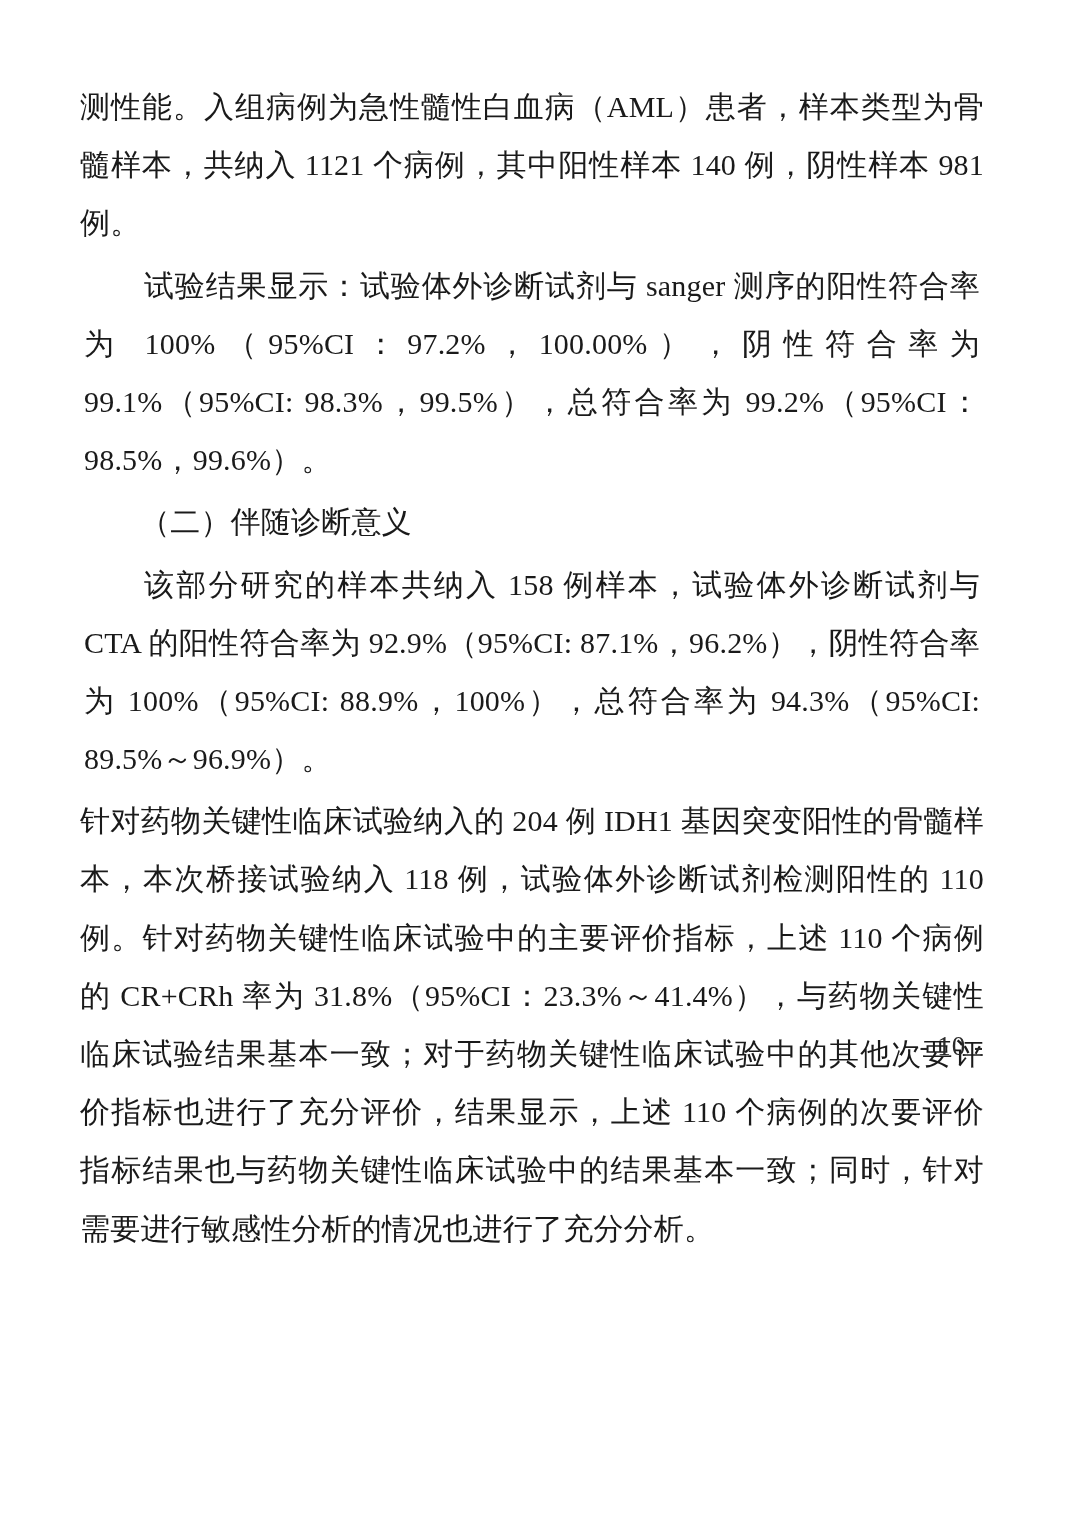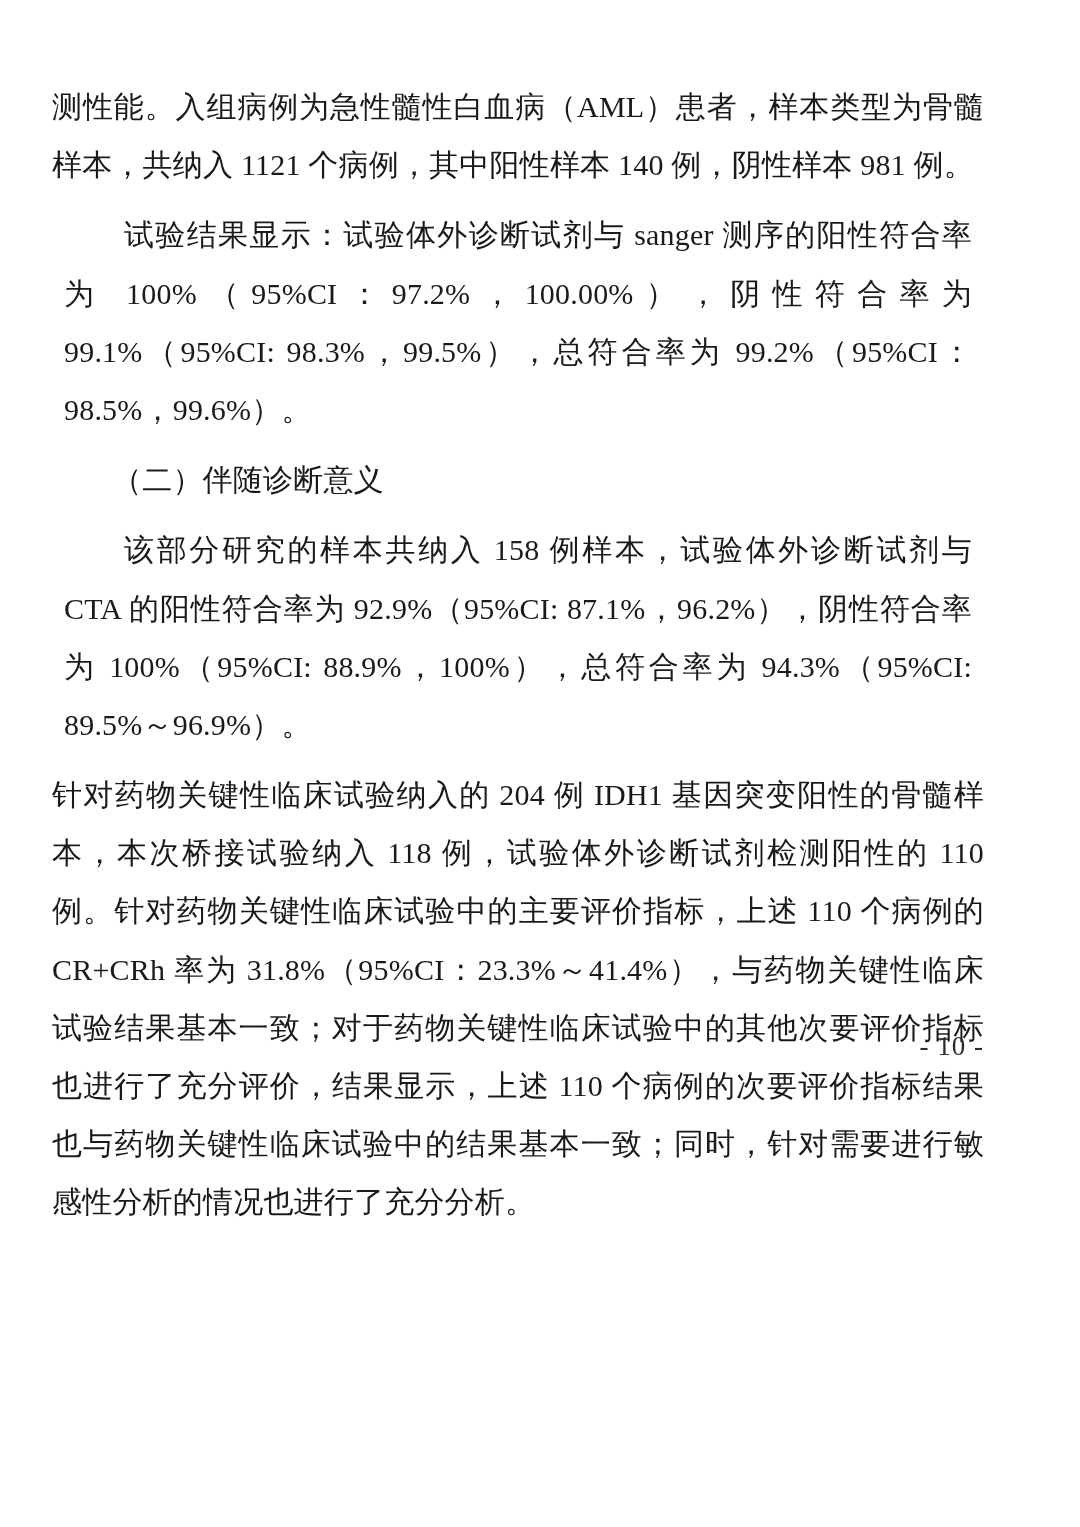--- a/index.html
+++ b/index.html
@@ -15,35 +15,35 @@
     position: relative;
     overflow: hidden;
   }
   .page {
     position: absolute;
     left: 0;
     top: 0;
     width: 1080px;
     height: 1158px;
     box-sizing: border-box;
-    padding: 78px 96px 0 52px;
+    padding: 78px 96px 0 80px;
   }
   .body-text {
     font-size: 30px;
     line-height: 1.94;
     text-align: justify;
     text-justify: inter-ideograph;
     letter-spacing: 0.2px;
   }
   p.para {
     margin: 0;
     text-indent: 0;
   }
   p.indent2 {
-    margin: 12px;
+    margin: 4px;
     text-indent: 60px;
     font-family: Liberation Serif, serif;
   }
   .heading {
     margin: 0;
     text-indent: 60px;
     font-weight: 400;
     font-size: 30px;
     line-height: 1.94;
   }

